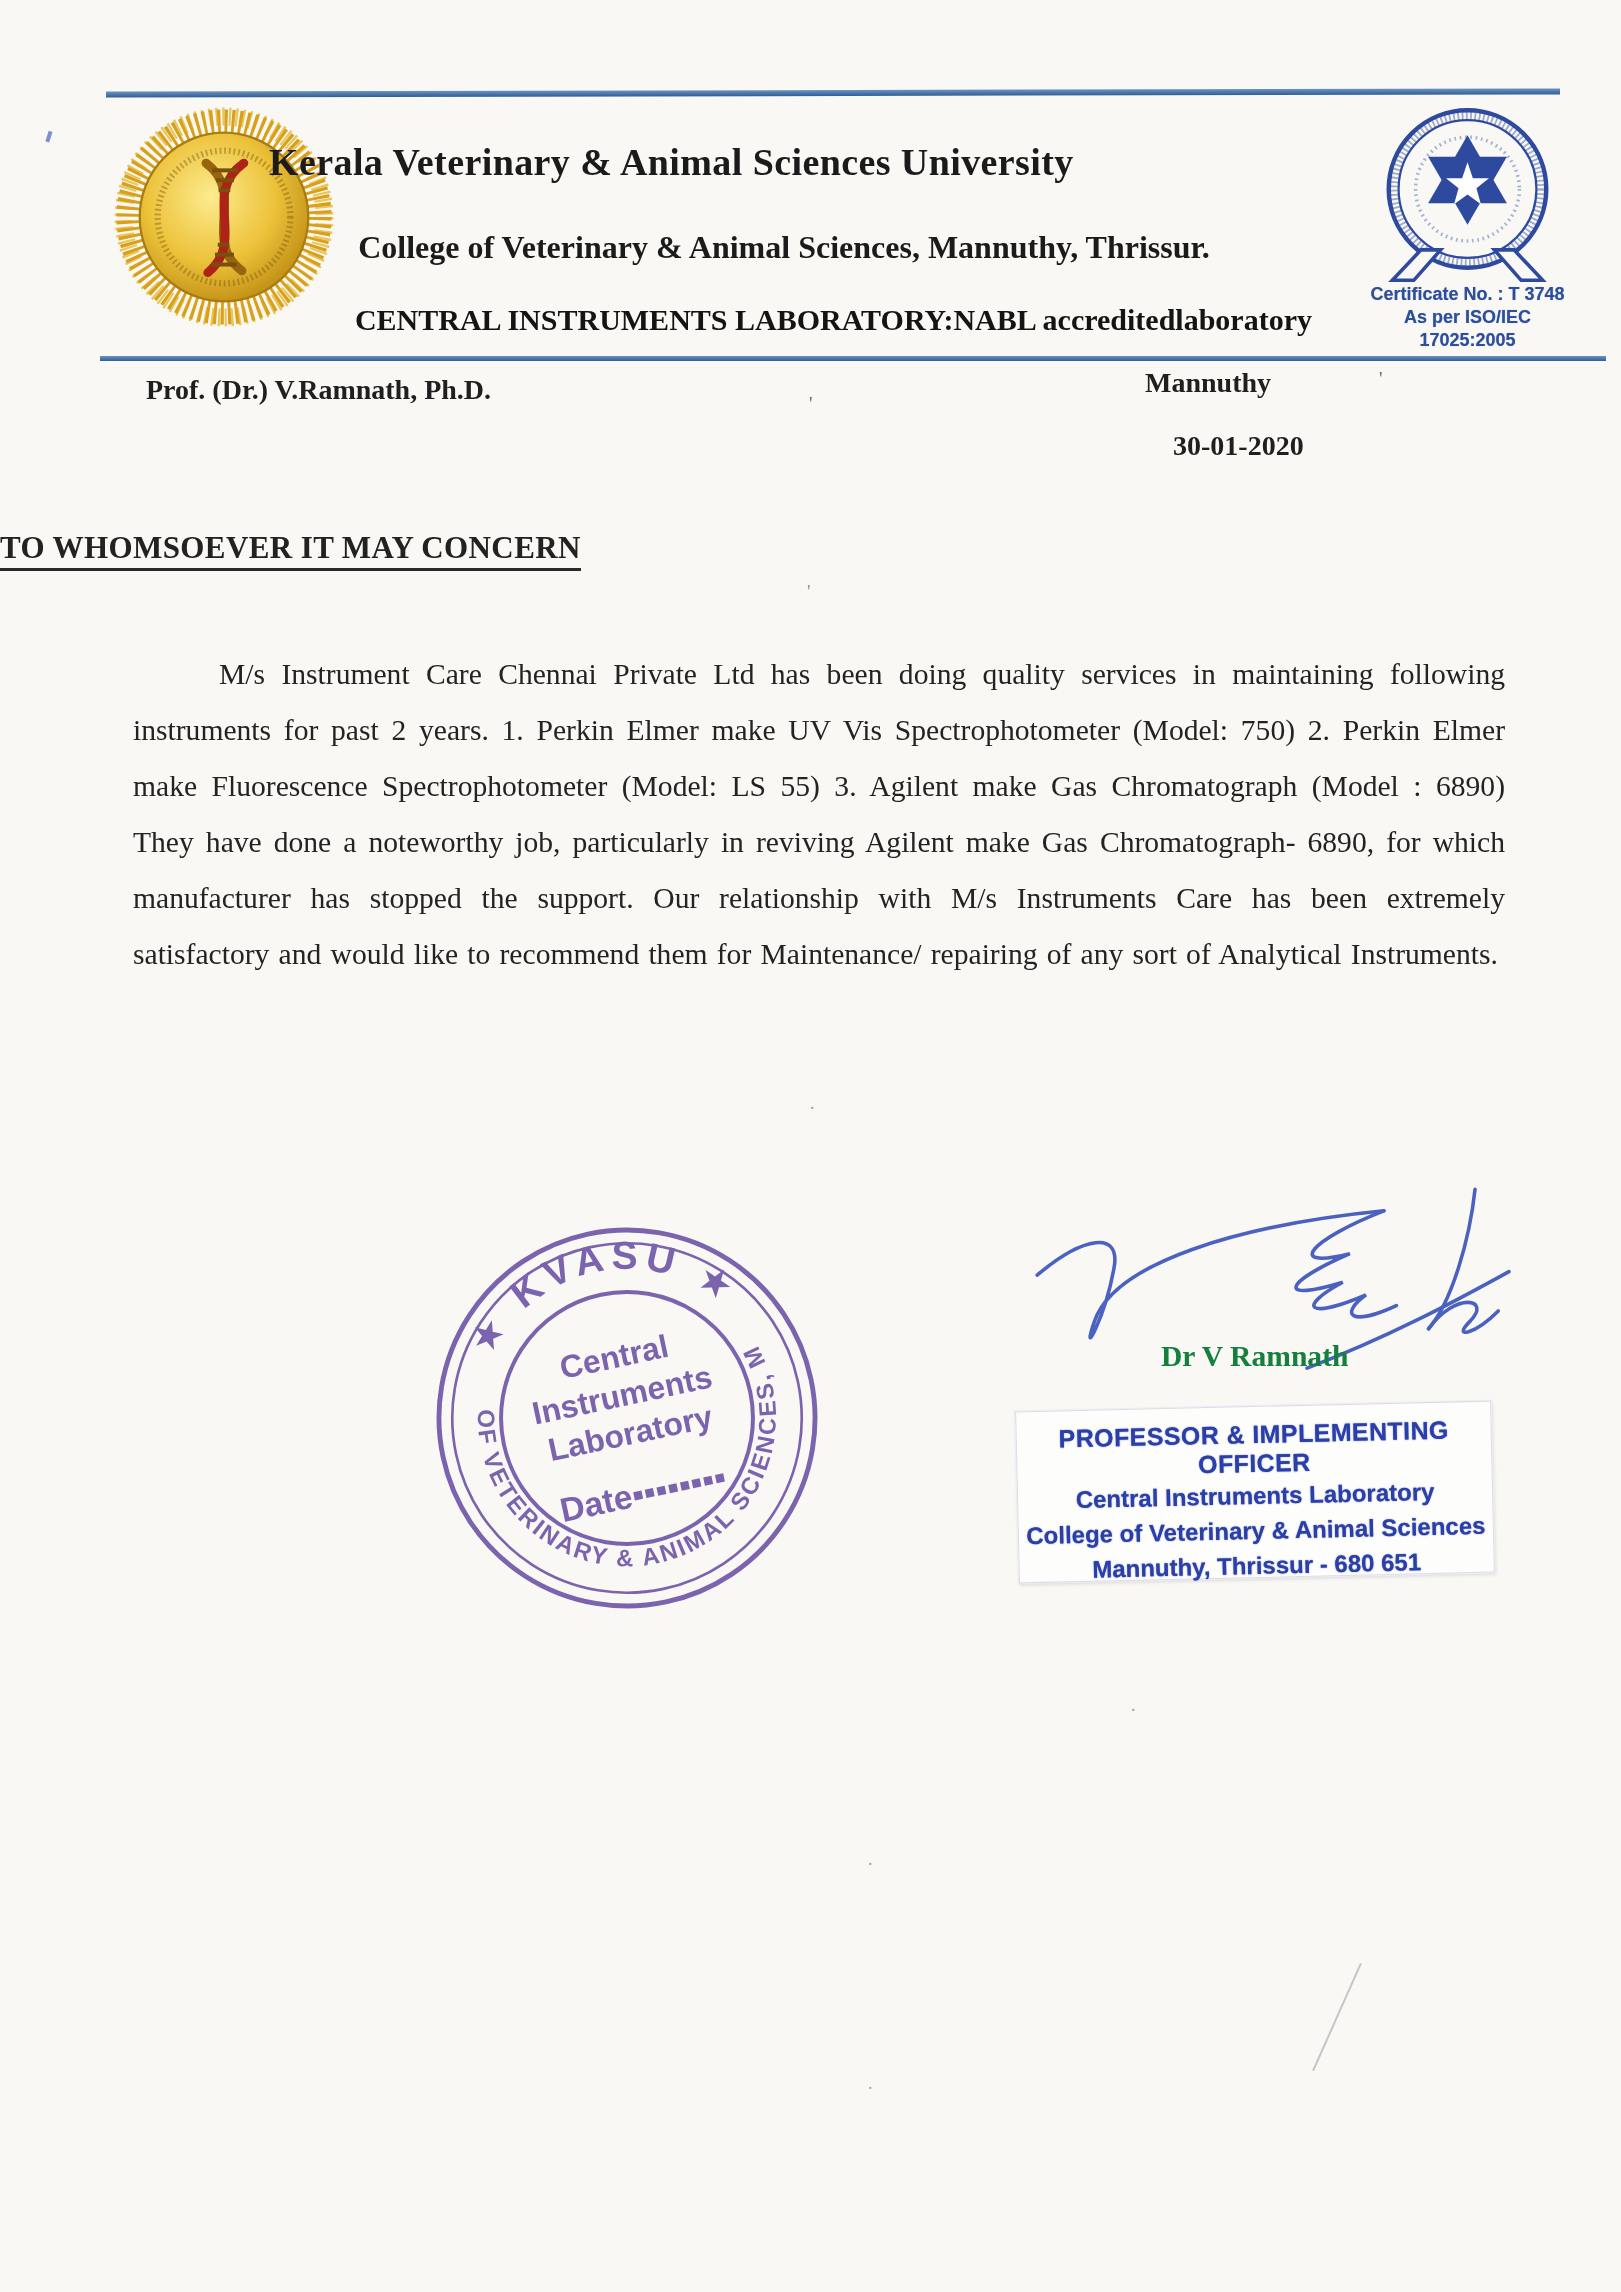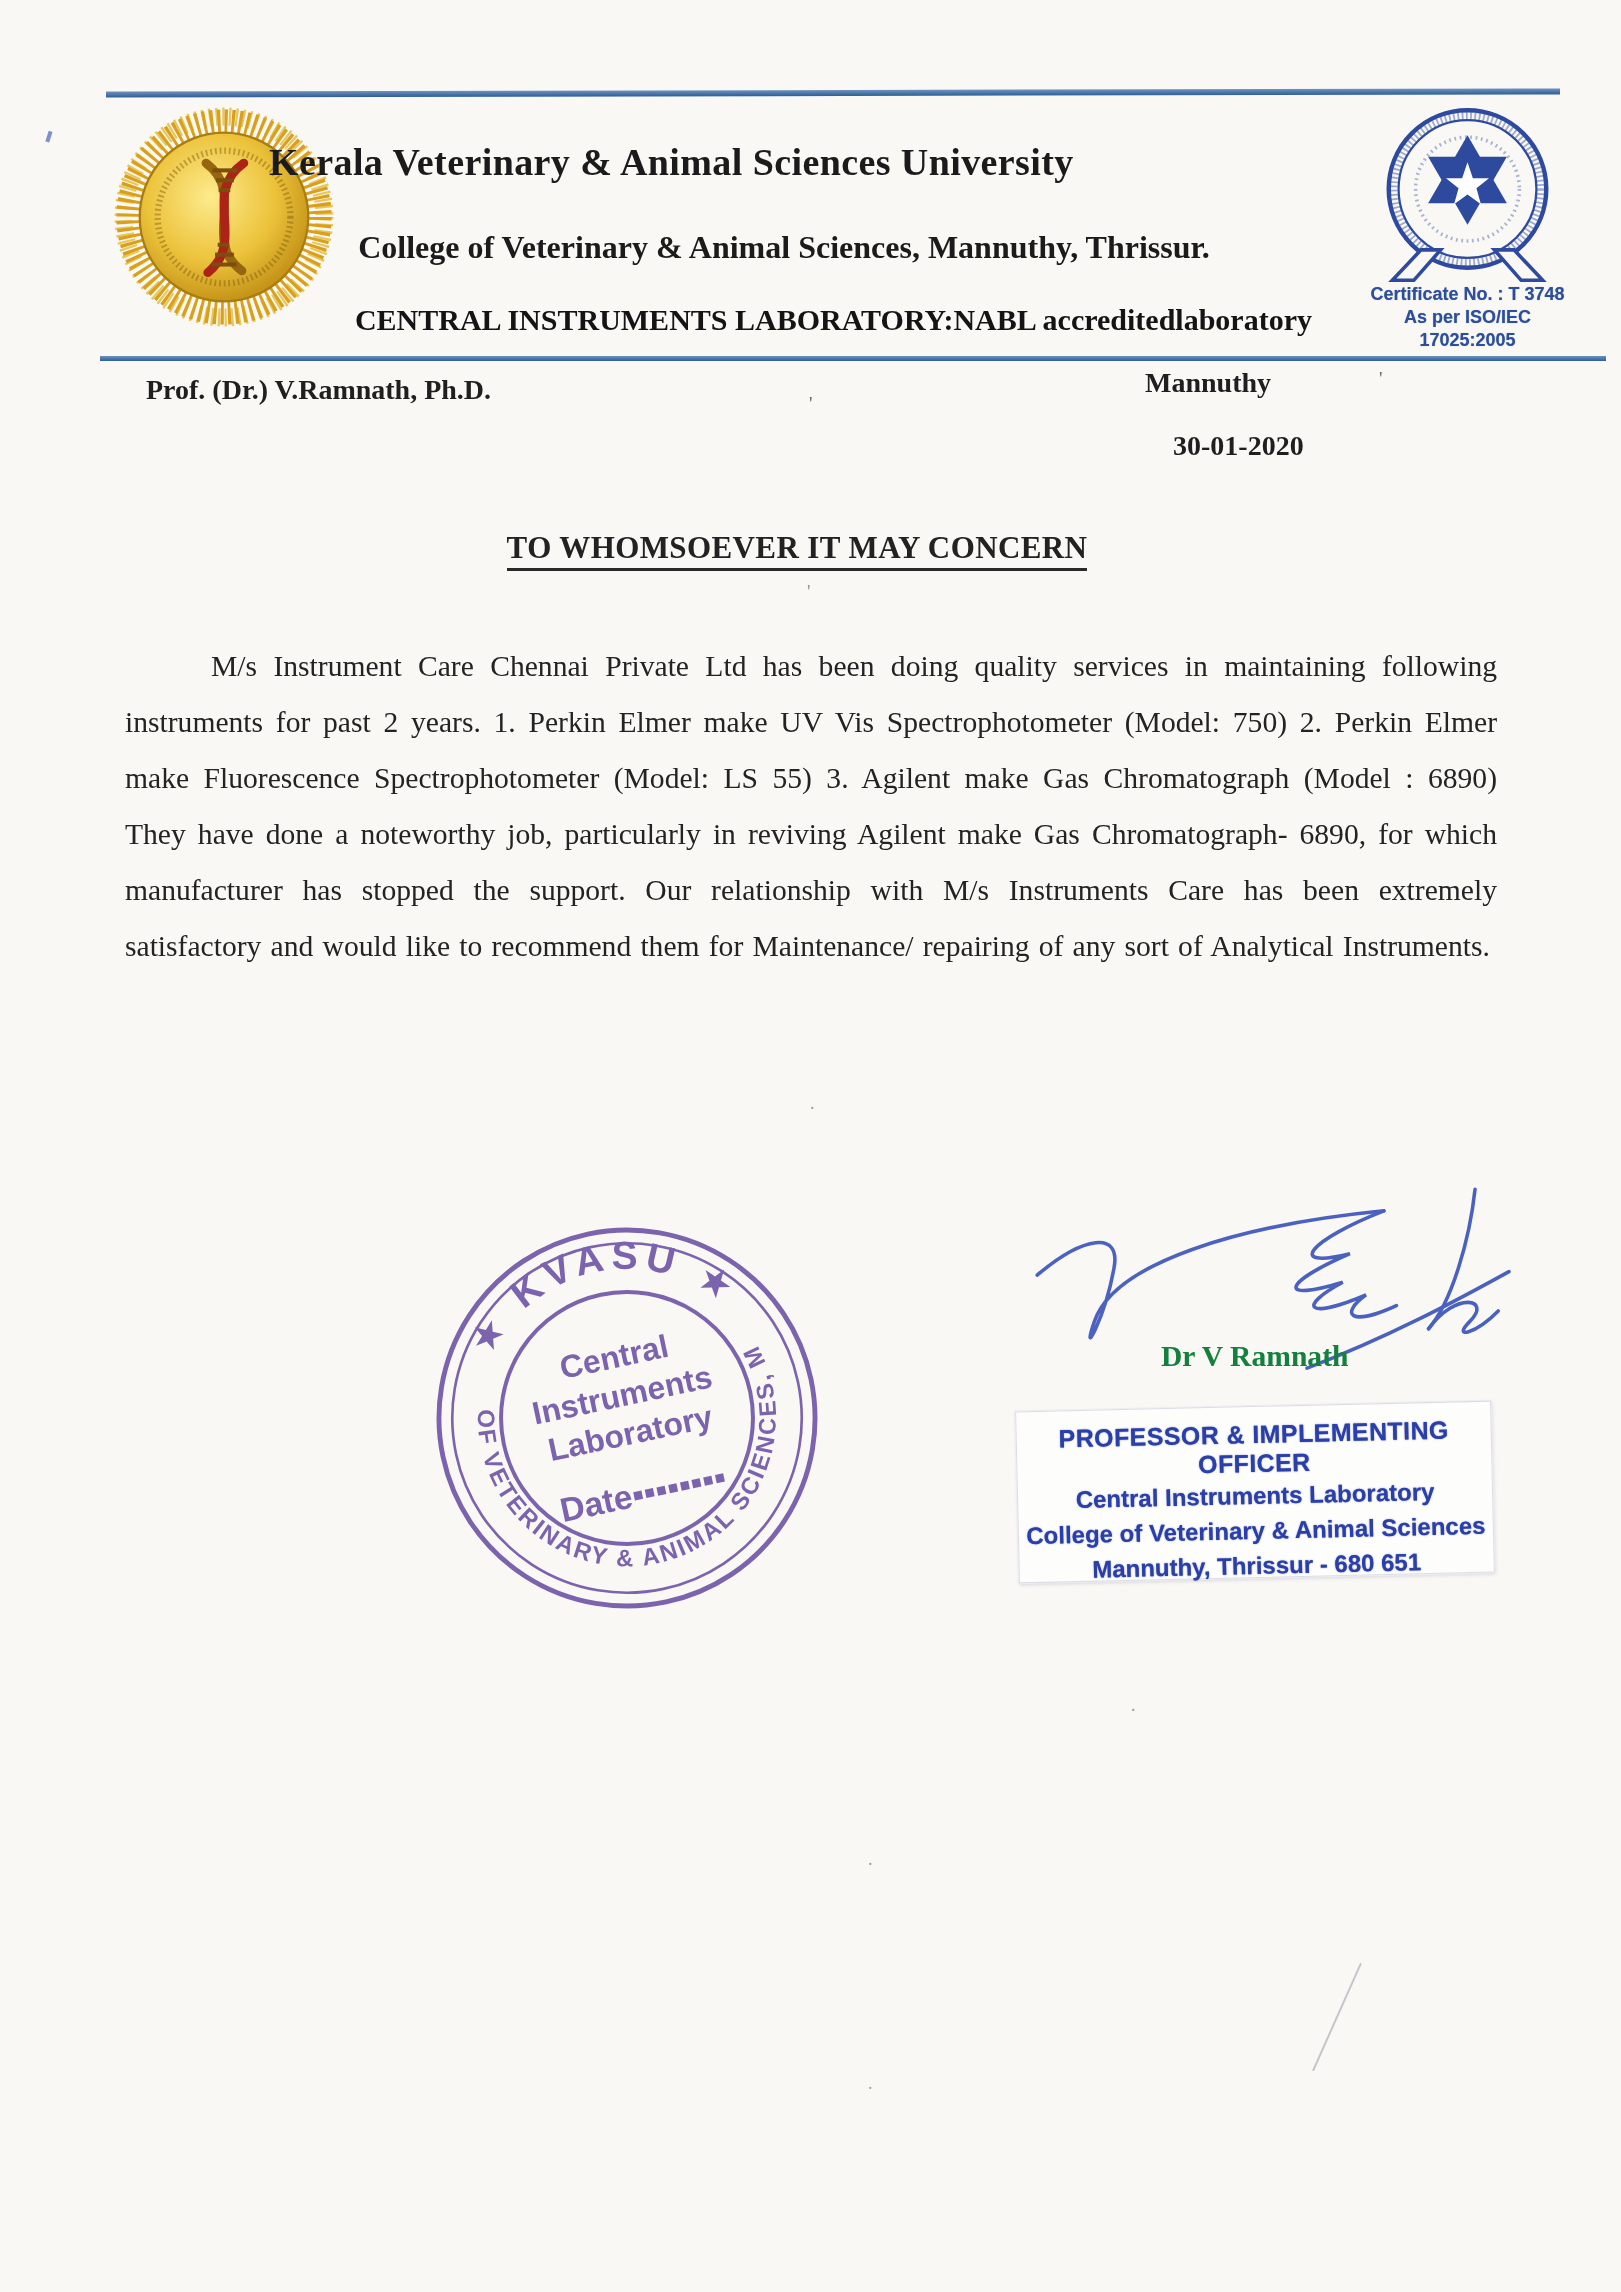--- a/index.html
+++ b/index.html
@@ -26,27 +26,27 @@
   .nabl-block{left:1361px;top:104px;width:213px;text-align:center;}
   .nabl-cert{font-family:"Liberation Sans","DejaVu Sans",sans-serif;
     font-weight:bold;font-size:18px;line-height:23px;color:#2d4f9b;
     text-shadow:0 0 0.9px rgba(45,79,155,.55);}
 
   .officer-name{left:146px;top:374px;font-size:28px;font-weight:bold;}
   .officer-title{left:146px;top:437px;font-size:28px;font-weight:bold;}
   .place{left:1145px;top:367px;font-size:28px;font-weight:bold;}
   .date{left:1145px;top:430px;font-size:28px;font-weight:bold;margin-left:28px;}
 
-  .subject-wrap{left:0;top:530px;width:1594px;text-align:center;}
+  .subject-wrap{left:0;top:530px;width:1594px;}
   .subject-wrap span{
     font-size:31px;font-weight:bold;letter-spacing:0.4px;
     border-bottom:3.6px solid #2a2a2a;padding-bottom:2.7px;color:#222;}
 
   .body-text{
-    left:125px;top:638px;width:1372px;margin:0;
+    left:125px;top:638px;width:1372px;margin:8px;
     font-size:29.6px;line-height:56px;
     text-align:justify;text-align-last:left;
     text-indent:86px;color:#232323;
     word-spacing:1.8px;}
 
   .sig-name{left:1161px;top:1340px;font-size:29.6px;font-weight:bold;color:#15803d;}
 
   .office-stamp{
     left:1017px;top:1406px;width:476px;height:172px;
     background:#fdfdfc;border:1.8px solid #dcdce6;

